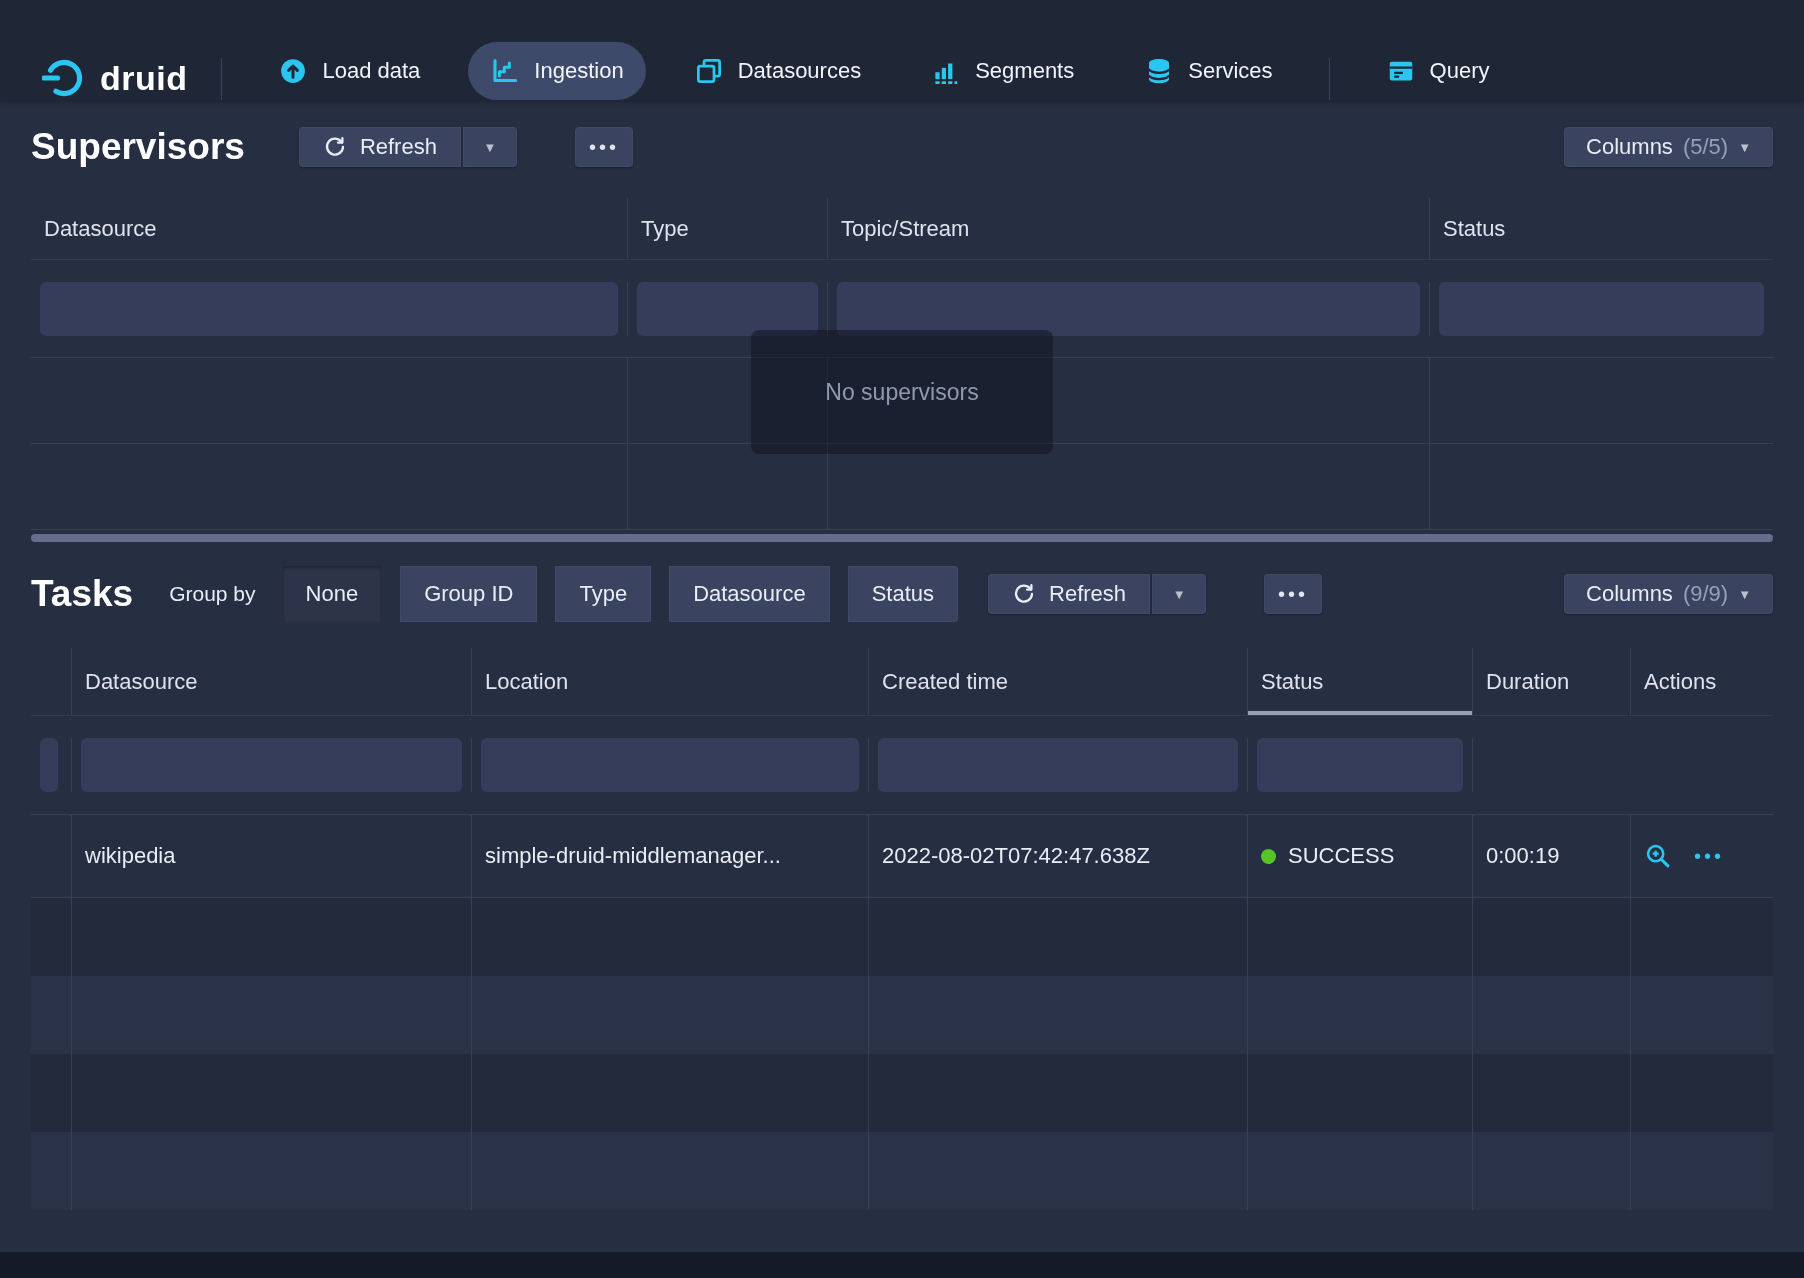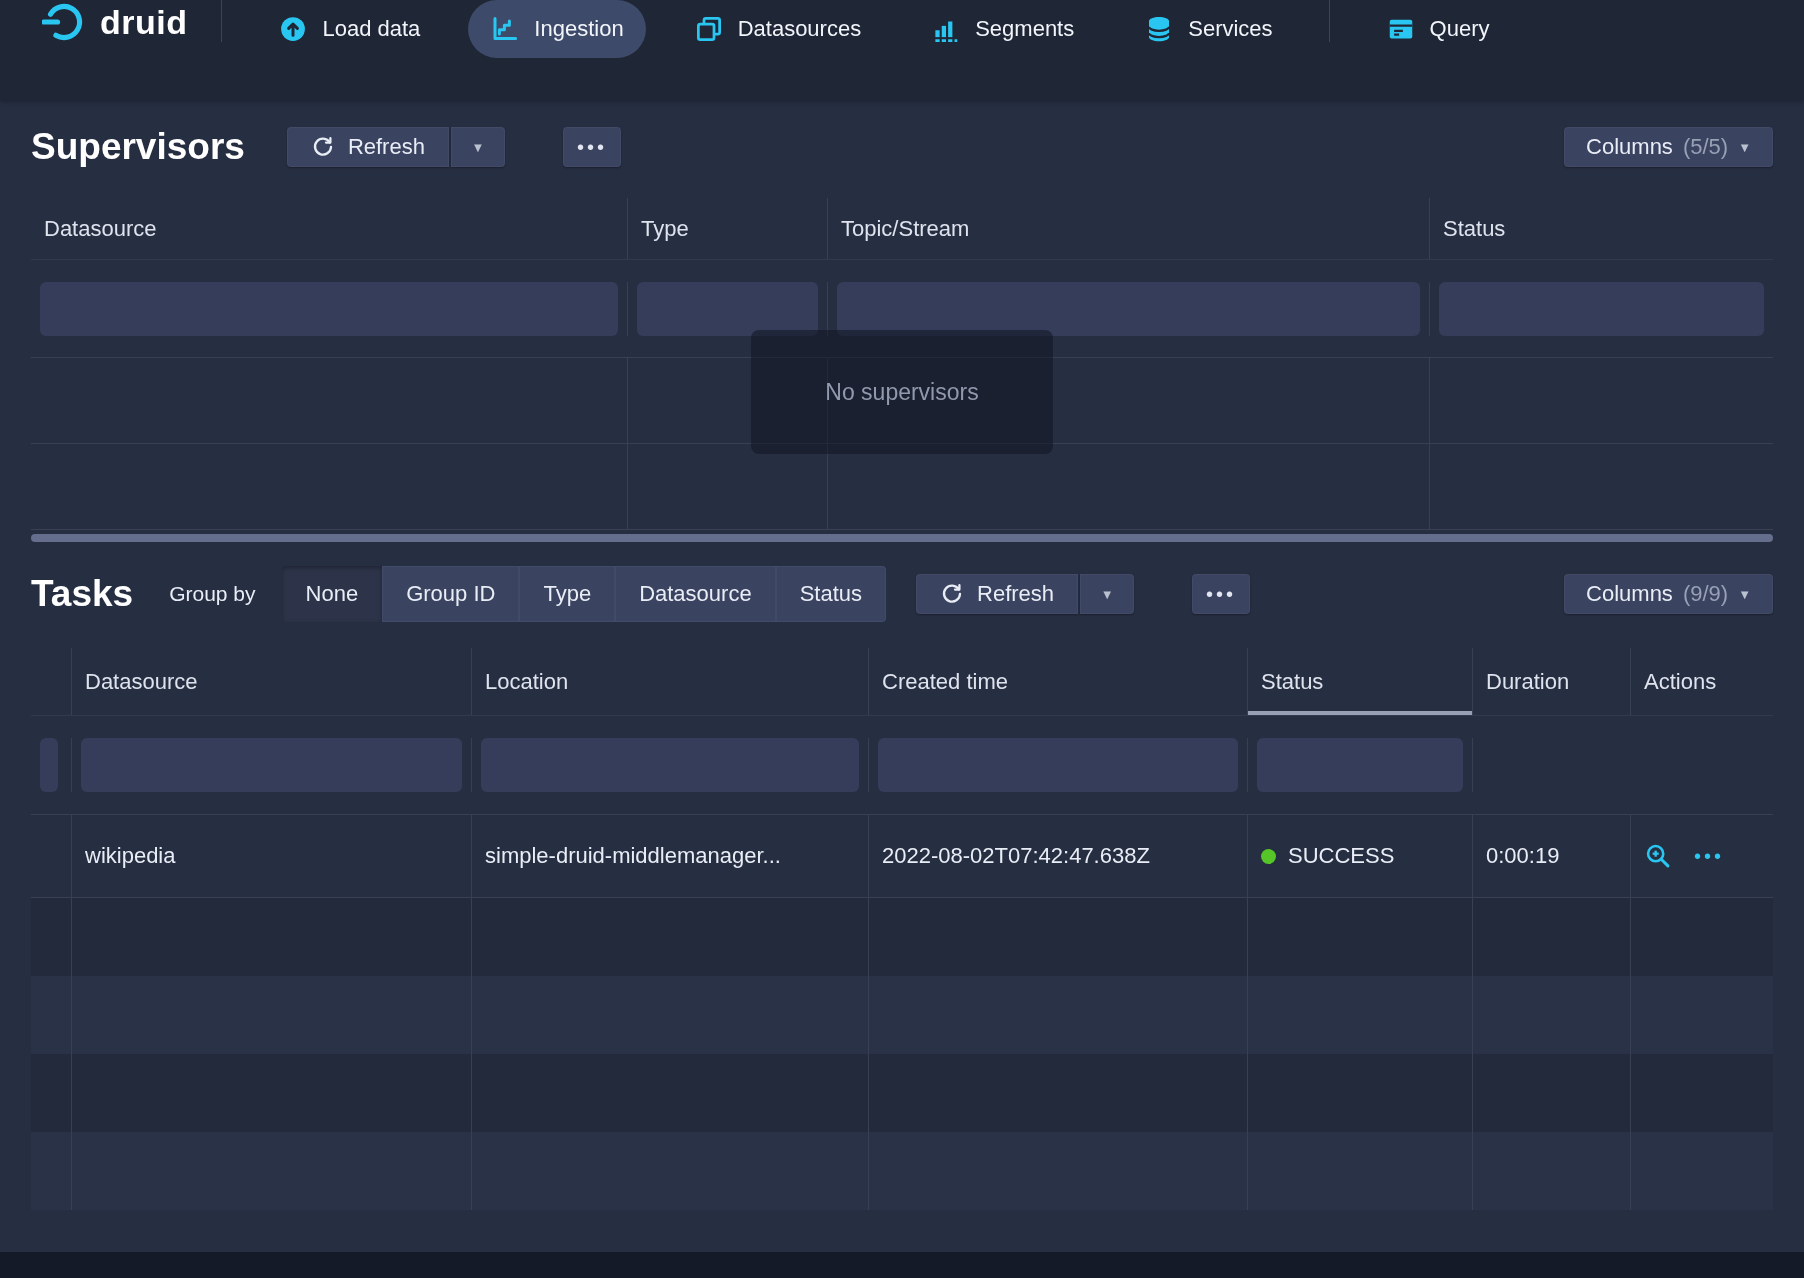--- a/index.html
+++ b/index.html
@@ -1,46 +1,46 @@
 <!DOCTYPE html>
 <html><head>
 <meta charset="utf-8">
 <style>
   * { margin:0; padding:0; box-sizing:border-box; }
   html,body { background:#11151f; }
   body { font-family:"Liberation Sans","DejaVu Sans",sans-serif; }
   .app{ position:relative; width:1804px; height:1278px; background:#262e41; color:#e9edf6; overflow:hidden; }
 
   
-  .navbar{ height:100px; background:#1f2636; display:flex; align-items:flex-start; padding:0 42px; gap:26px; box-shadow:0 2px 4px rgba(0,0,0,.25); }
+  .navbar{ height:100px; background:#1f2636; display:flex; align-items:flex-end; padding:0 42px; gap:26px; box-shadow:0 2px 4px rgba(0,0,0,.25); }
   .logo{ display:flex; align-items:center; gap:14px; cursor:pointer; }
   .logo-text{ font-size:34px; font-weight:600; color:#ffffff; letter-spacing:.5px; }
   .nav-divider{ width:1px; height:42px; background:#3c4458; margin:0 8px; }
   .nav-item{ display:flex; align-items:center; gap:14px; font-size:22px; color:#f2f5fa; padding:0 22px; height:58px; border-radius:30px; cursor:pointer; white-space:nowrap; }
   .nav-item.active{ background:#3e4a69; }
   .nav-icon{ width:30px; height:30px; flex:0 0 auto; }
 
   
   .section{ padding:0 31px; }
   .sup-toolbar{ display:flex; align-items:center; padding:26px 0 30px 0; }
   .tasks-toolbar{ display:flex; align-items:center; padding:24px 0 26px 0; }
-  .section-title{ font-size:37px; font-weight:700; color:#ffffff; margin-right:42px; }
+  .section-title{ font-size:37px; font-weight:700; color:#ffffff; margin-right:54px; }
   .btn{ display:flex; align-items:center; justify-content:center; gap:13px; height:40px; background:#3a4360; border:none; color:#e9edf6; font-size:22px; font-family:inherit; cursor:pointer; box-shadow:0 1px 2px rgba(0,0,0,.3), inset 0 0 0 1px rgba(255,255,255,.04); }
   .btn-group{ display:flex; gap:2px; }
   .btn-main{ padding:0 24px; border-radius:4px 0 0 4px; }
   .btn-caret{ width:54px; border-radius:0 4px 4px 0; }
   .caret{ font-size:13px; color:#b9c0d0; line-height:1; }
   .btn-more{ width:58px; border-radius:4px; margin-left:58px; font-size:20px; letter-spacing:3px; color:#e2e6f0; }
   .spacer{ flex:1; }
   .btn-columns{ padding:16px 22px; border-radius:4px; gap:10px; }
   .muted{ color:#97a0b4; }
 
   
   .groupby-label{ font-size:21px; color:#e9edf6; margin:0 26px 0 0; }
-  .segmented{ display:flex; gap:0;align-items:center; }
+  .segmented{ display:flex; gap:18px;align-items:center; }
   .seg-btn{ height:56px; padding:0 24px; background:#3a4360; border:none; color:#e9edf6; font-size:22px; font-family:inherit; cursor:pointer; box-shadow:inset 0 0 0 1px rgba(255,255,255,.04); }
   .seg-btn:first-child{ border-radius:4px 0 0 4px; }
   .seg-btn:last-child{ border-radius:0 4px 4px 0; }
   .seg-btn.active{ background:#2d3449; box-shadow:inset 0 2px 4px rgba(0,0,0,.3); }
   .seg-wrap{ margin-right:30px; }
   .tasks-toolbar .btn-group{ margin-left:0; }
 
   
   .grid-row{ display:grid; }
   .sup-cols{ grid-template-columns:597px 200px 602px 1fr; }

